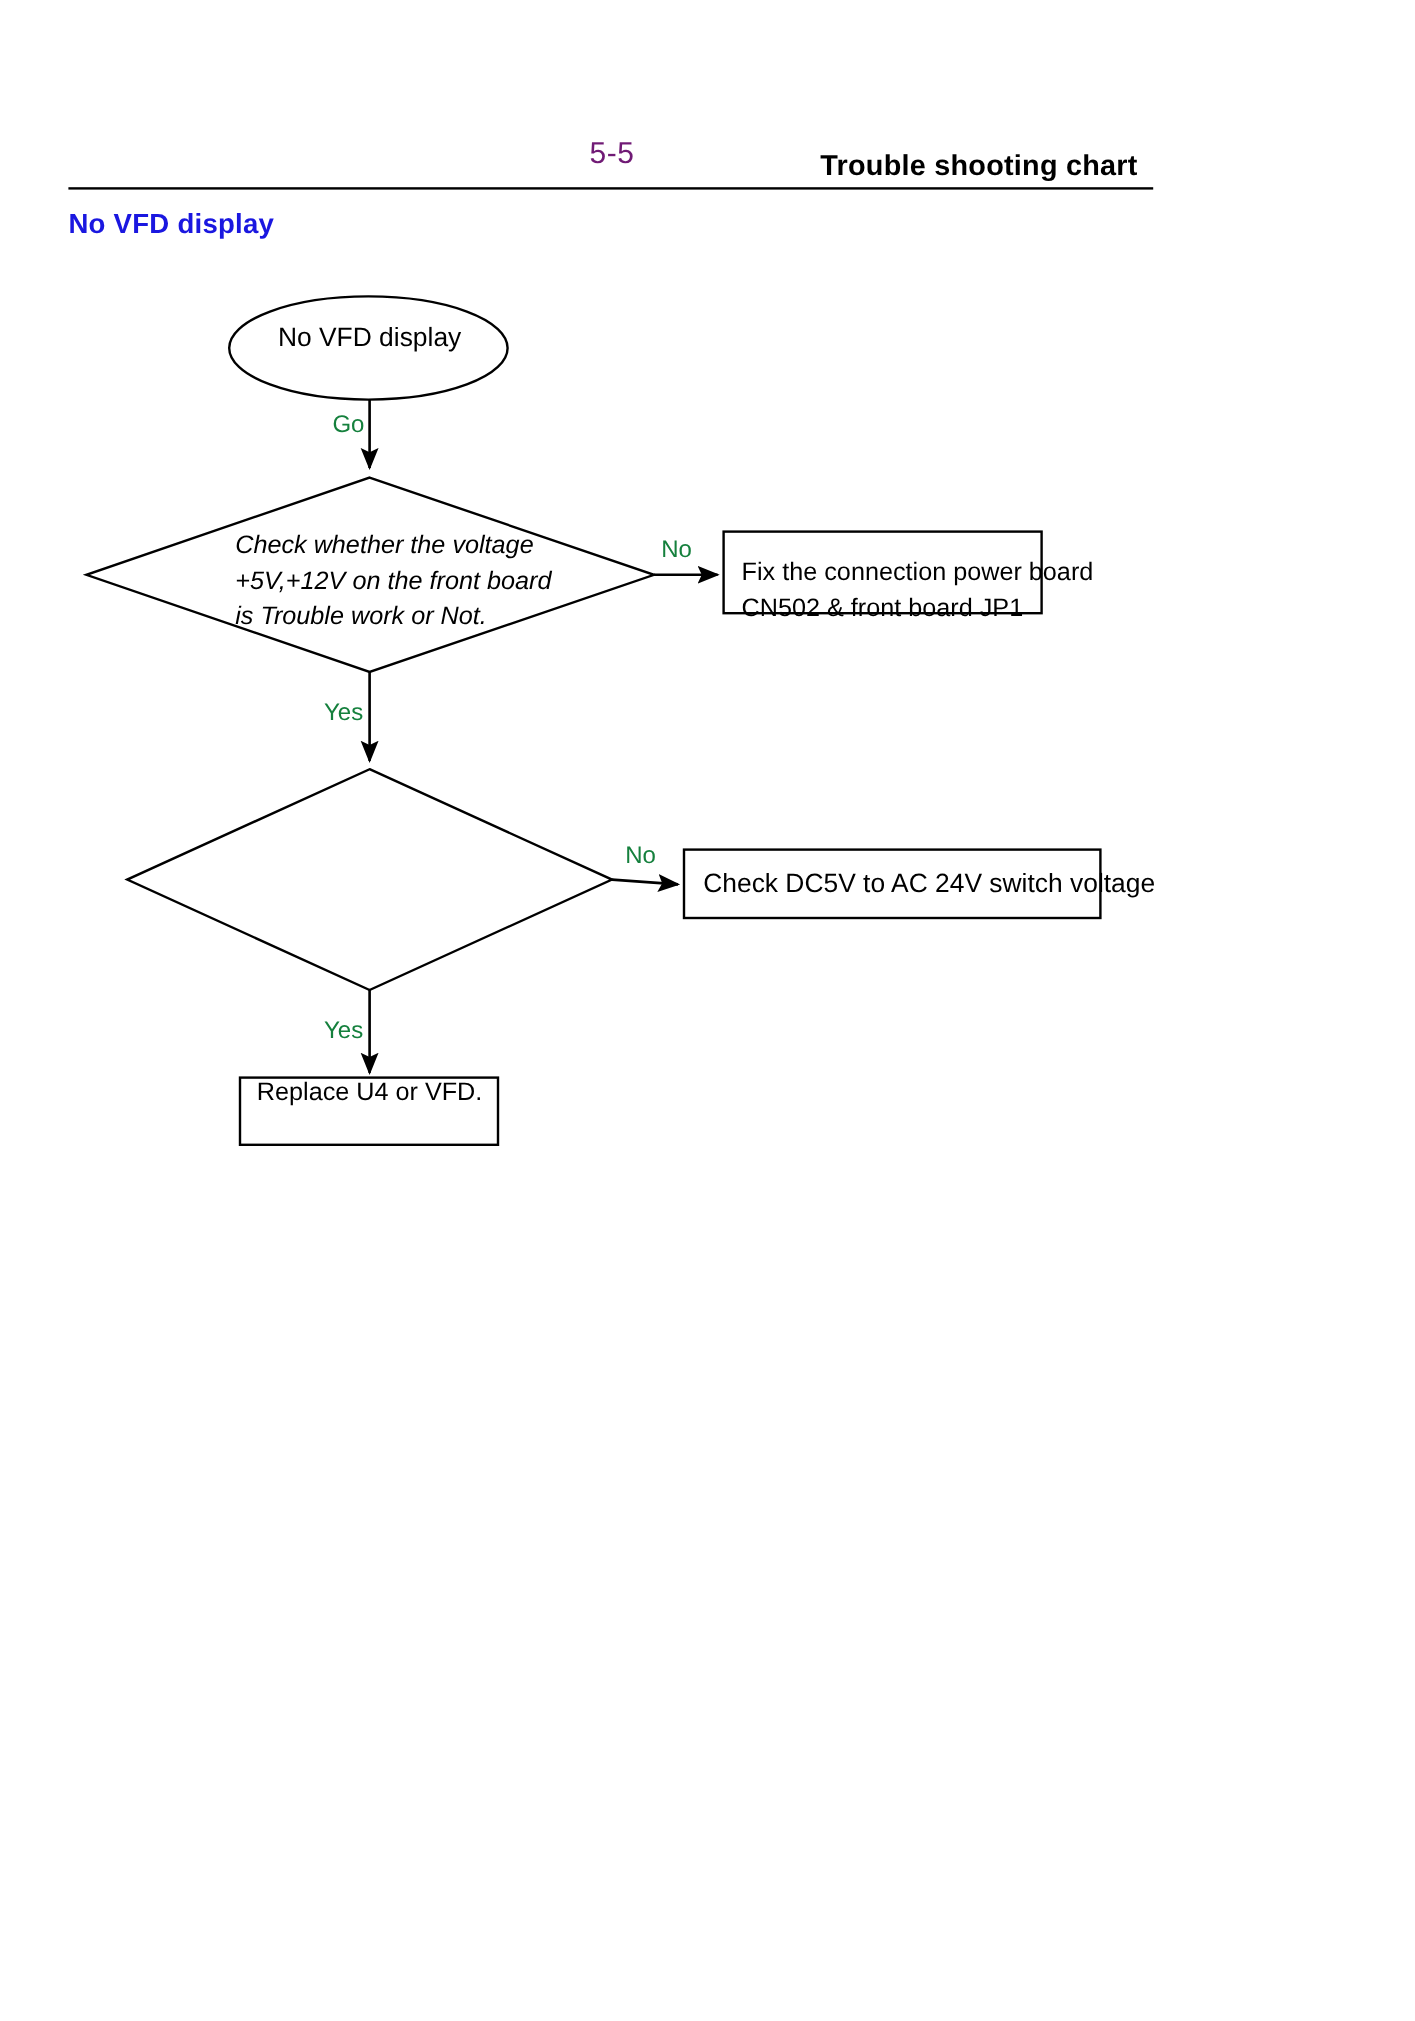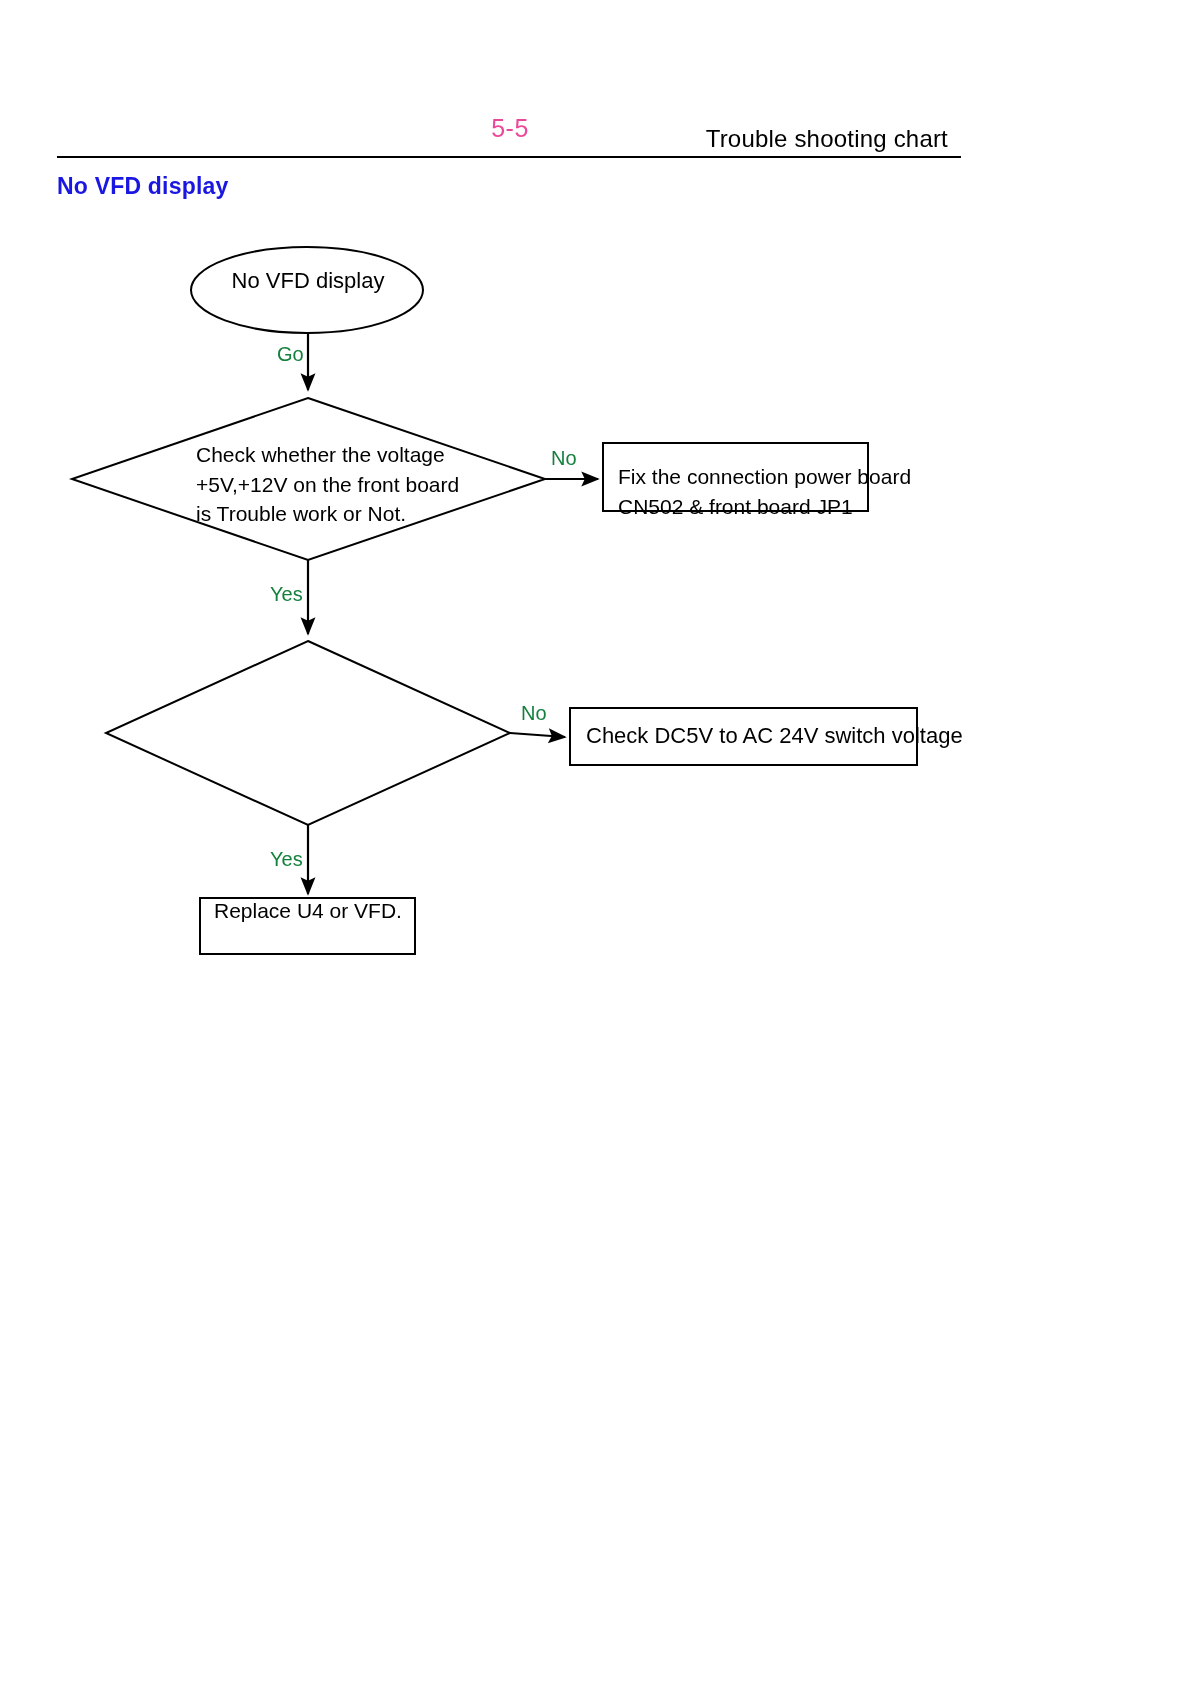--- a/index.html
+++ b/index.html
@@ -22,28 +22,28 @@
 
   
   #header-page-number {
     position: absolute;
     left: 420px;
     top: 114px;
     width: 180px;
     text-align: center;
     font-size: 25px;
     letter-spacing: 0.5px;
-    color: #ec4899;
+    color: #701a75;
   }
   #header-title {
     position: absolute;
     right: 231px;
     top: 125px;
     font-size: 24px;
-    font-weight: normal;
+    font-weight: bold;
     white-space: nowrap;
     letter-spacing: 0.2px;
   }
   #header-rule {
     position: absolute;
     left: 57px;
     top: 156px;
     width: 904px;
     height: 0;
     border-top: 2.2px solid #000;
@@ -97,20 +97,21 @@
     left: 188px;
     top: 266px;
     width: 240px;
     text-align: center;
     font-size: 22px;
   }
   #decision1-text {
     left: 196px;
     top: 440px;
     width: 222px;
+    font-style: italic;
   }
   #decision2-text {
     left: 215px;
     top: 691px;
     width: 185px;
   }
   #box1-text {
     left: 618px;
     top: 450px;
     width: 240px;

